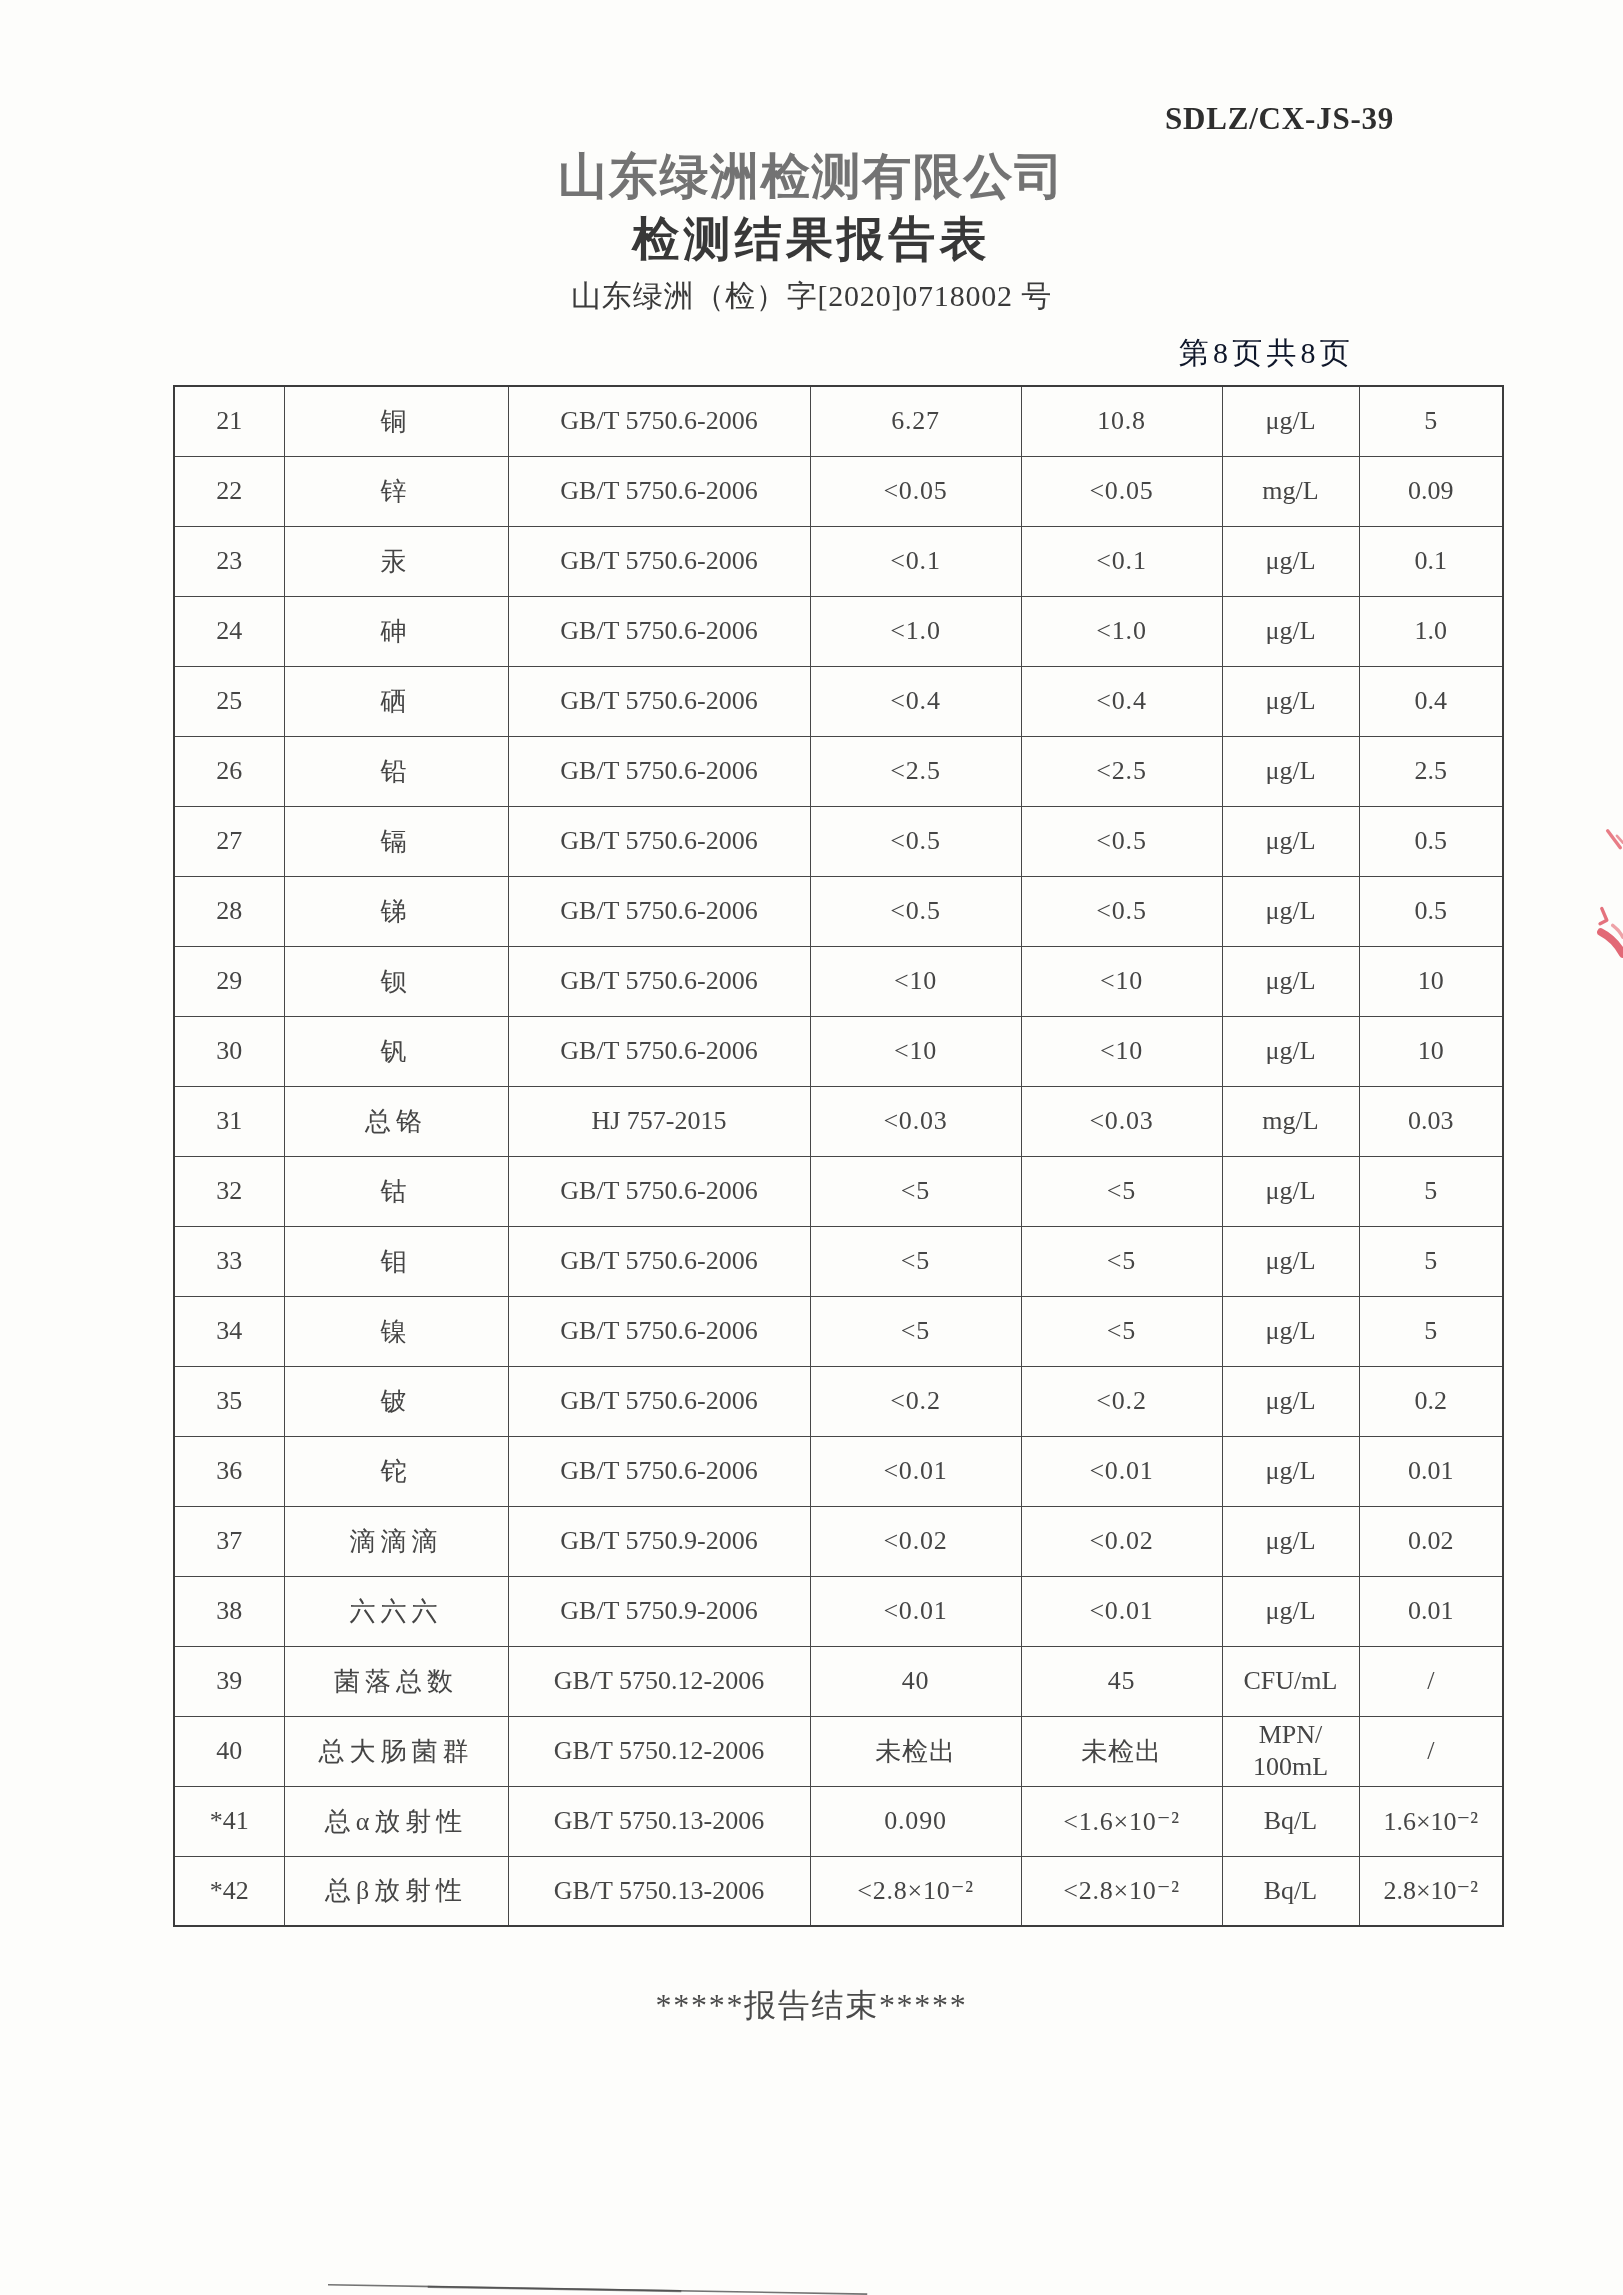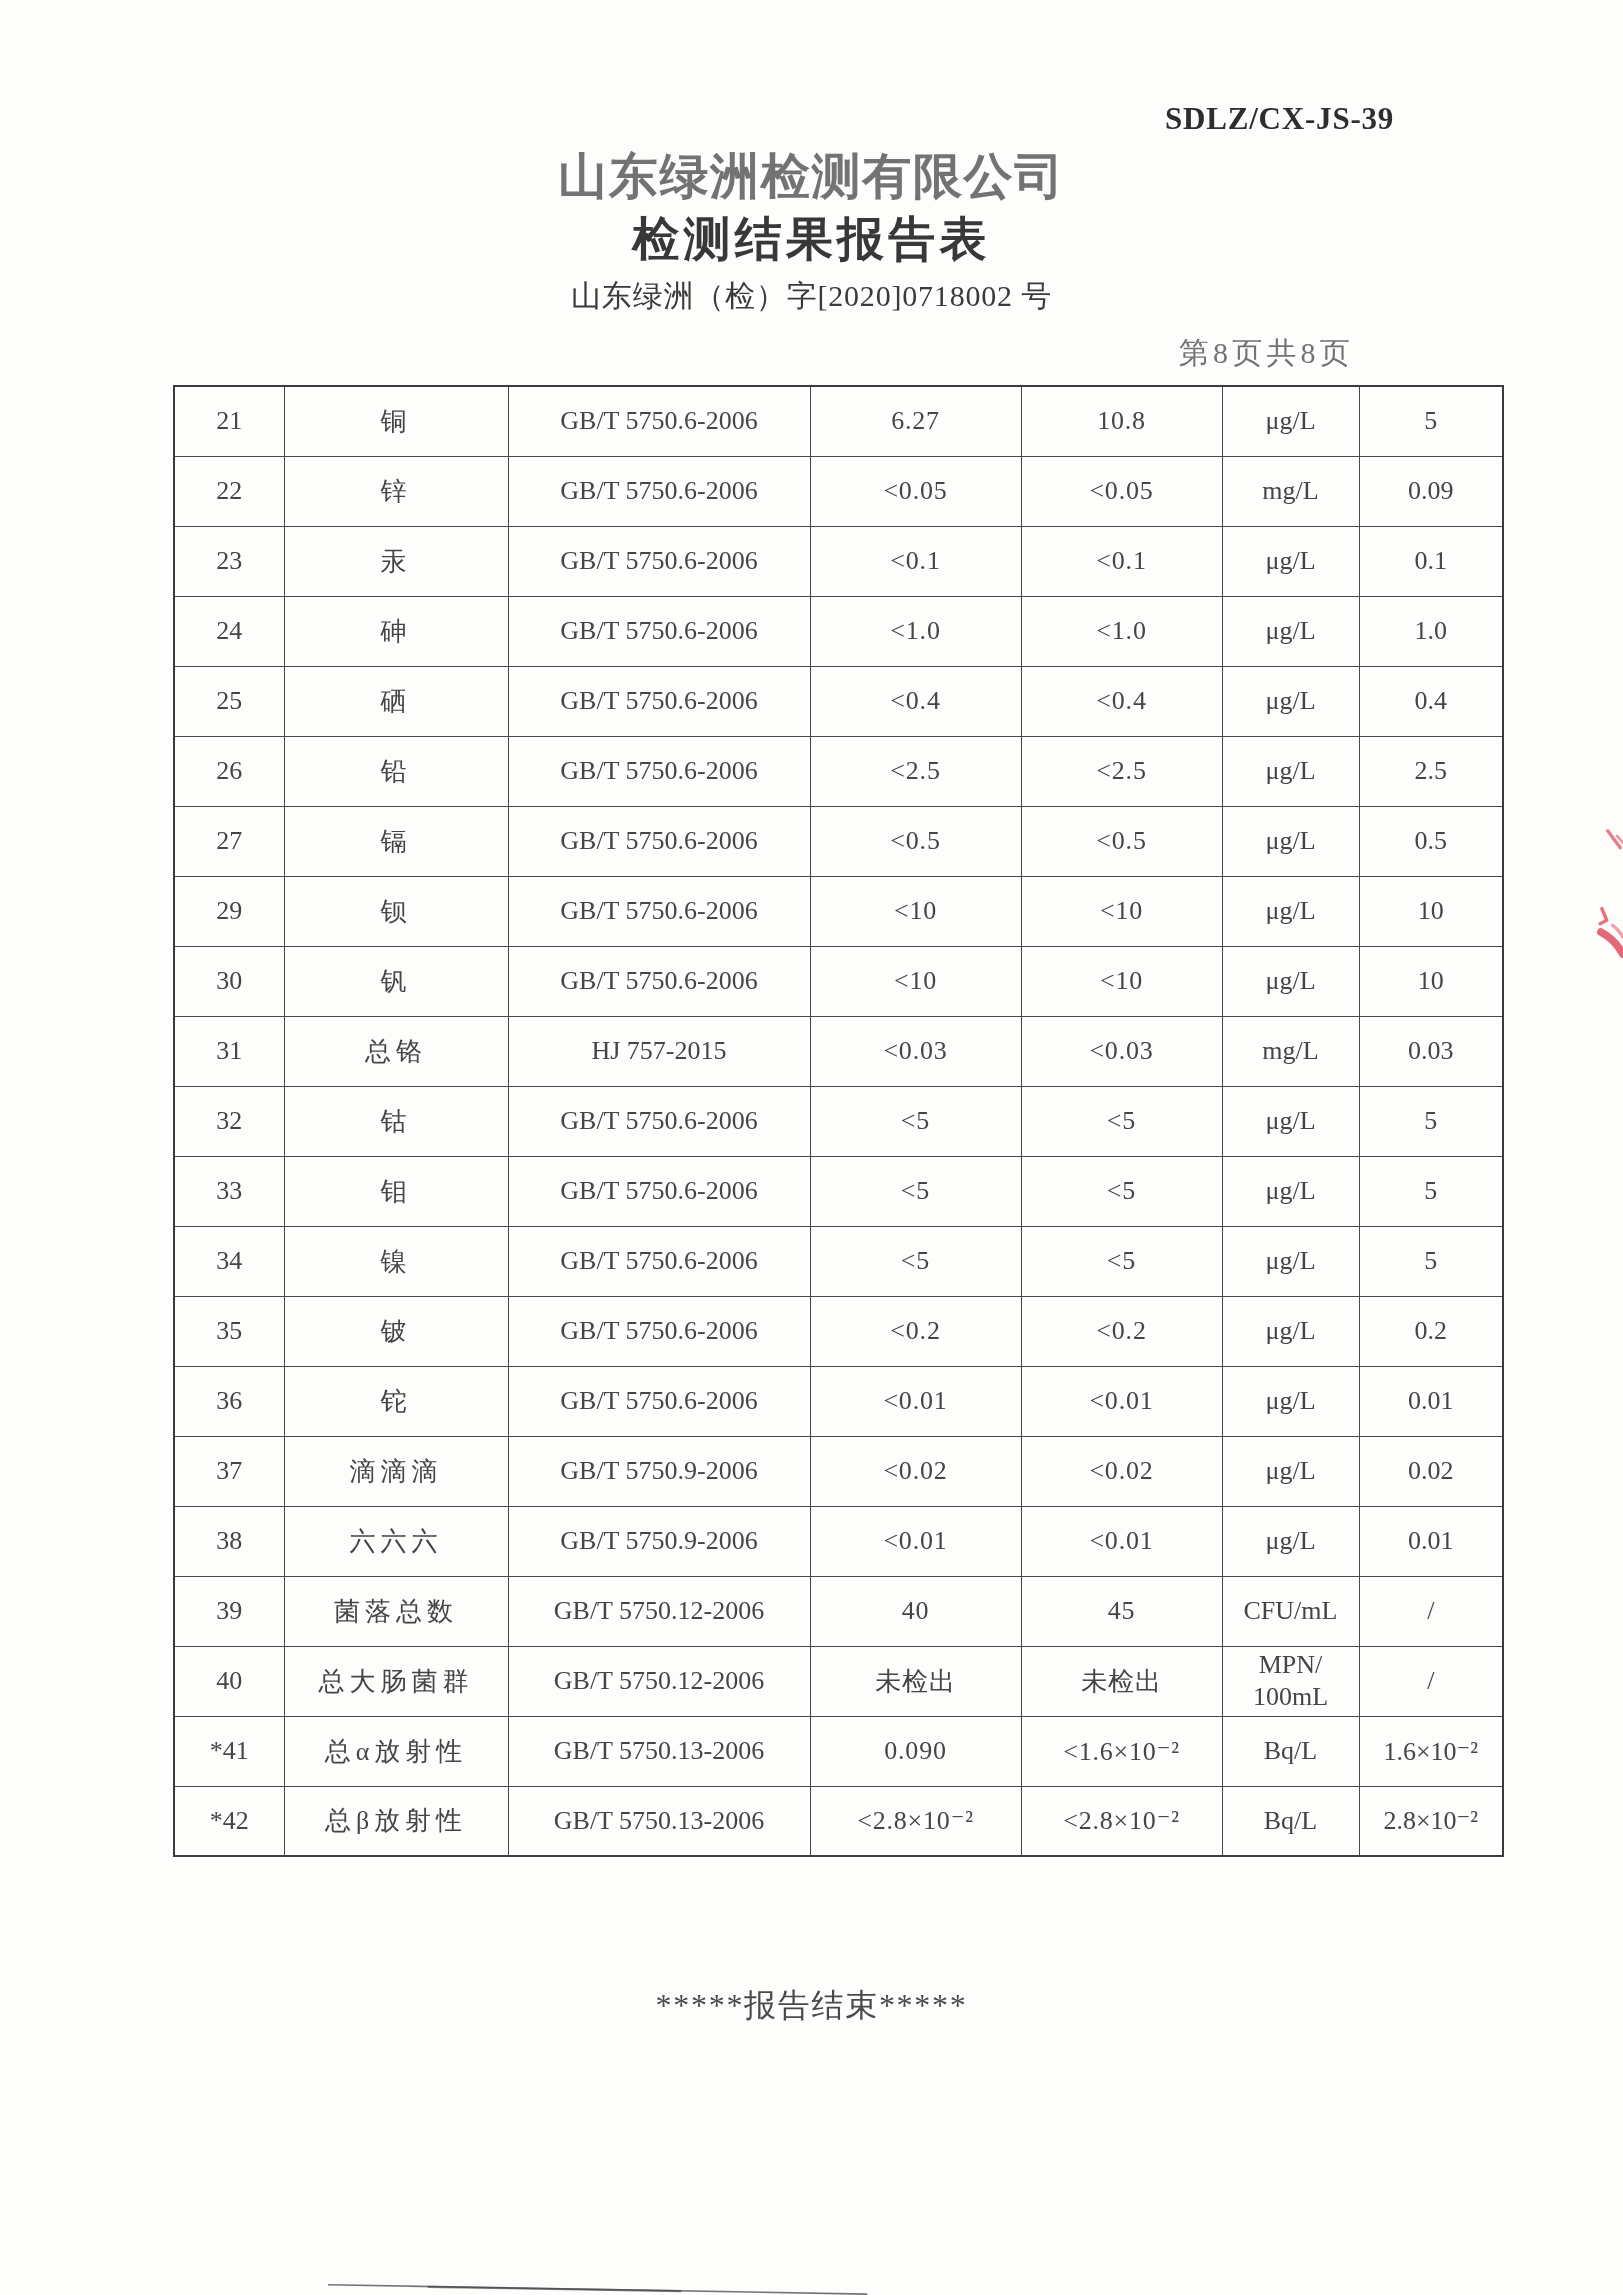--- a/index.html
+++ b/index.html
@@ -35,21 +35,21 @@
   }
   .report-number {
     position: absolute; top: 276px; left: 0; width: 100%;
     text-align: center;
     font-size: 30px; font-weight: 400; letter-spacing: 0.8px;
     color: #3a3a3a;
   }
   .page-indicator {
     position: absolute; top: 333px; right: 269px;
     font-size: 30px; letter-spacing: 4.2px;
-    color: #737373;
+    color: #0f172a;
   }
   table.results-table {
     position: absolute; top: 385px; left: 173px;
     width: 1329px;
     border-collapse: collapse;
     table-layout: fixed;
     border: 2.5px solid #3c3c3c;
   }
   table.results-table td {
     border: 1.7px solid #474747;
@@ -163,20 +163,29 @@
         <tr>
           <td class="c0">27</td>
           <td class="c1">镉</td>
           <td class="c2">GB/T 5750.6-2006</td>
           <td class="c3">&lt;0.5</td>
           <td class="c4">&lt;0.5</td>
           <td class="c5">μg/L</td>
           <td class="c6">0.5</td>
         </tr>
         <tr>
+          <td class="c0">28</td>
+          <td class="c1">锑</td>
+          <td class="c2">GB/T 5750.6-2006</td>
+          <td class="c3">&lt;0.5</td>
+          <td class="c4">&lt;0.5</td>
+          <td class="c5">μg/L</td>
+          <td class="c6">0.5</td>
+        </tr>
+        <tr>
           <td class="c0">29</td>
           <td class="c1">钡</td>
           <td class="c2">GB/T 5750.6-2006</td>
           <td class="c3">&lt;10</td>
           <td class="c4">&lt;10</td>
           <td class="c5">μg/L</td>
           <td class="c6">10</td>
         </tr>
         <tr>
           <td class="c0">30</td>

